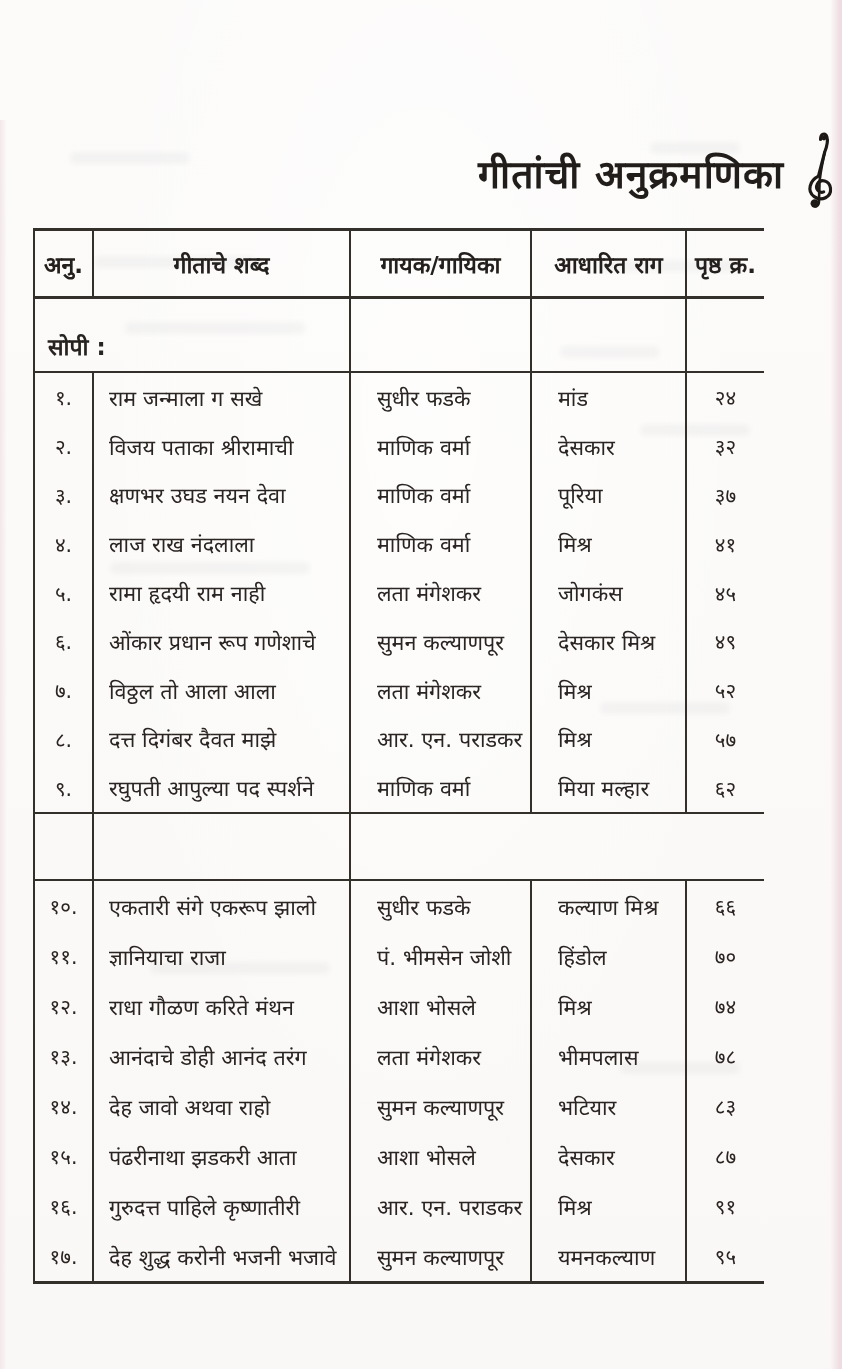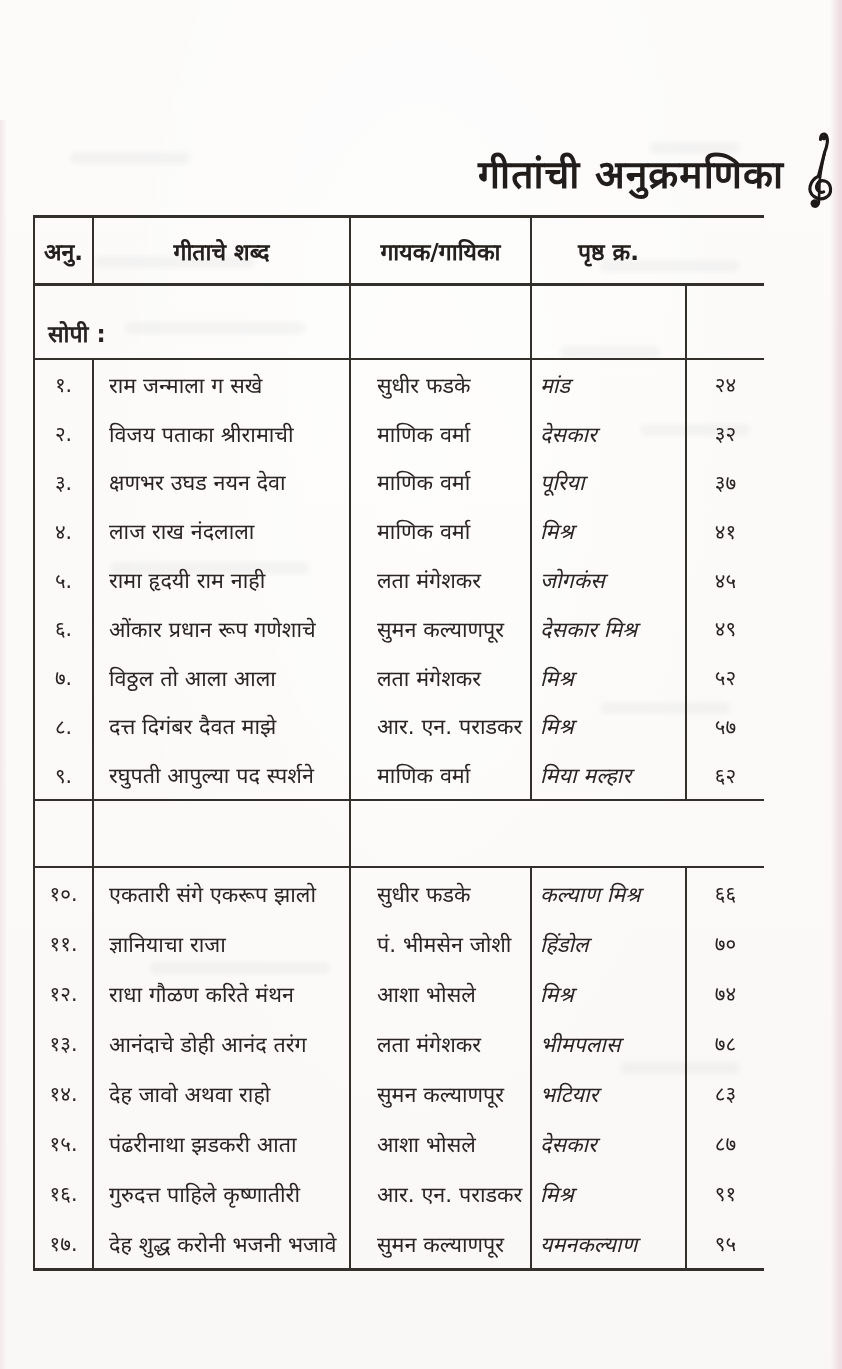--- a/index.html
+++ b/index.html
@@ -43,21 +43,21 @@
     position: absolute; top: 126px; left: 0; width: 100%; height: 92px;
     display: flex; align-items: center; justify-content: flex-end; gap: 14px;
   }
   .page-title {
     font-size: 39px; font-weight: bold; letter-spacing: 1px;
     color: #211d1a;
   }
   .clef { width: 44px; height: 84px; margin-top: 2px; }
   
   .toc {
-    position: absolute; left: 33px; top: 215px; width: 731px;
+    position: absolute; left: 33px; top: 228px; width: 731px;
     border-bottom: 3px solid var(--line);
   }
   .trow { display: grid; grid-template-columns: 59px 257px 181px 155px 79px; }
   .trow .cell { border-left: 2px solid var(--line); display: flex; align-items: center; }
   .header-row {
     height: 71px;
     border-top: 3px solid var(--line);
     border-bottom: 3px solid var(--line);
   }
   .header-row .cell {
@@ -71,21 +71,21 @@
     display: flex; align-items: flex-end; padding: 0 0 9px 13px;
     font-weight: bold; font-size: 23px;
   }
   .section-row .cell.spacer { border-left: 2px solid var(--line); }
   .body-row.g1 { height: 48.8px; }
   .body-row.g2 { height: 50px; }
   .body-row { font-size: 21.5px; color: #2a2522; }
   .cell.num  { justify-content: center; font-size: 20.5px; }
   .cell.song { padding-left: 15px; }
   .cell.singer { padding-left: 26px; }
-  .cell.raga { padding-left: 8px; font-style: italic; }
+  .cell.raga { padding-left: 26px; }
   .cell.pageno { justify-content: center; font-size: 20.5px; }
 </style>
 </head>
 <body>
 
 <div class="page">
 
   <div class="edge-left"></div>
   <div class="edge-right"></div>
   <div>
@@ -110,20 +110,21 @@
       <circle cx="22" cy="138" r="8" fill="#1d1916"></circle>
       <circle cx="39.5" cy="13.5" r="4.5" fill="#1d1916"></circle>
     </svg>
   </div>
 
   <div class="toc">
     <div class="trow header-row">
       <div class="cell">अनु.</div>
       <div class="cell">गीताचे शब्द</div>
       <div class="cell">गायक/गायिका</div>
+      <div class="cell">आधारित राग</div>
       <div class="cell">पृष्ठ क्र.</div>
     </div>
 
   <div class="trow section-row first">
       <div class="label-cell">सोपी :</div>
       <div class="cell spacer"></div>
       <div class="cell spacer"></div>
       <div class="cell spacer"></div>
     </div>
       <div class="trow body-row g1">

